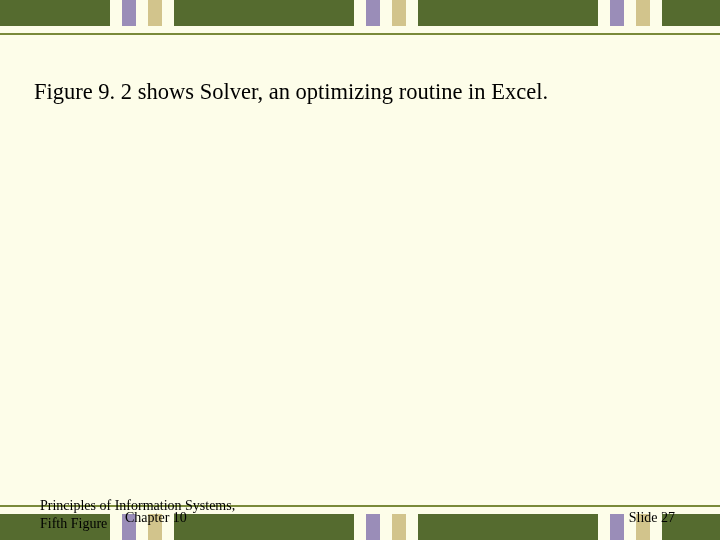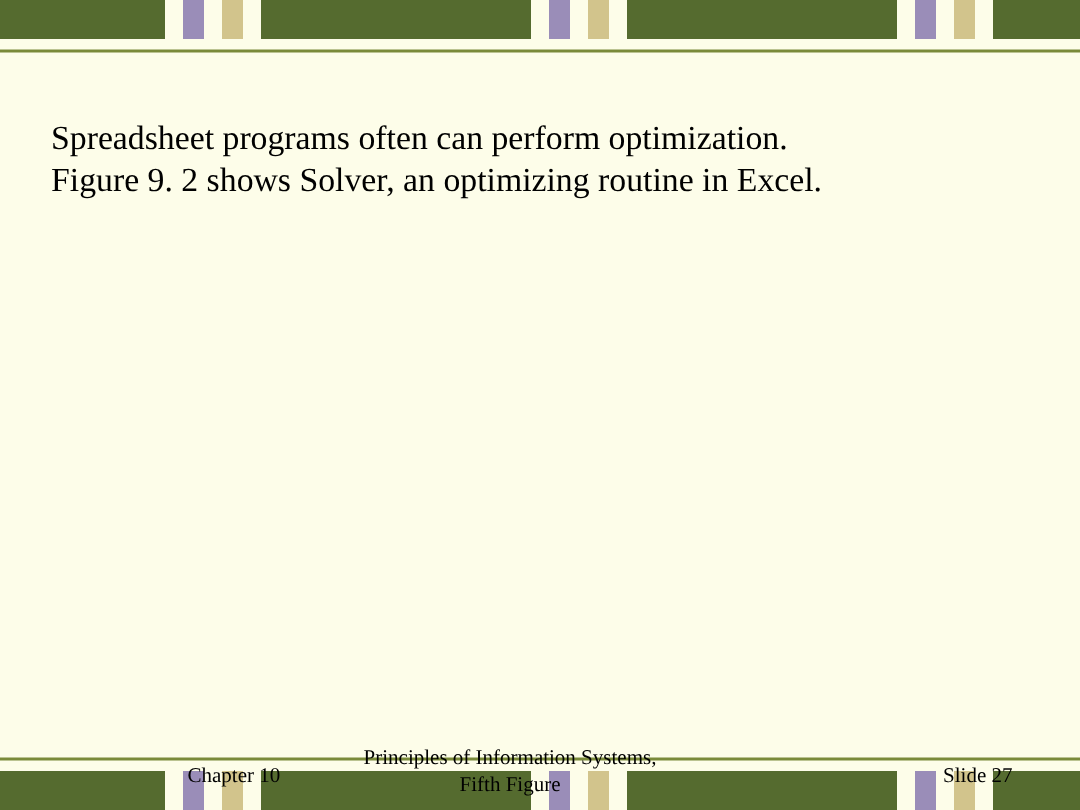--- a/index.html
+++ b/index.html
@@ -61,21 +61,20 @@
   }
   .footer .chapter {
     position: absolute;
     left: 85px;
     bottom: 6px;
   }
   .footer .book {
     position: absolute;
     left: 0;
     width: 600px;
-    text-align: center;
     bottom: 0;
     line-height: 1.25;
   }
   .footer .slide {
     position: absolute;
     right: 85px;
     bottom: 6px;
   }
 </style>
 </head>
@@ -98,21 +97,20 @@
   <div class="seg gap" style="width:12px"></div>
   <div class="seg purple" style="width:14px"></div>
   <div class="seg gap" style="width:12px"></div>
   <div class="seg tan" style="width:14px"></div>
   <div class="seg gap" style="width:12px"></div>
   <div class="seg green" style="flex:1"></div>
 </div>
 <div class="line-top"></div>
 
 <div class="content">
-  <div>Spreadsheet programs often can perform optimization.</div>
   <div>Figure 9. 2 shows Solver, an optimizing routine in Excel.</div>
 </div>
 
 <div class="line-bottom"></div>
 <div class="deco-bar deco-bottom">
   <div class="seg green" style="width:110px"></div>
   <div class="seg gap" style="width:12px"></div>
   <div class="seg purple" style="width:14px"></div>
   <div class="seg gap" style="width:12px"></div>
   <div class="seg tan" style="width:14px"></div>

